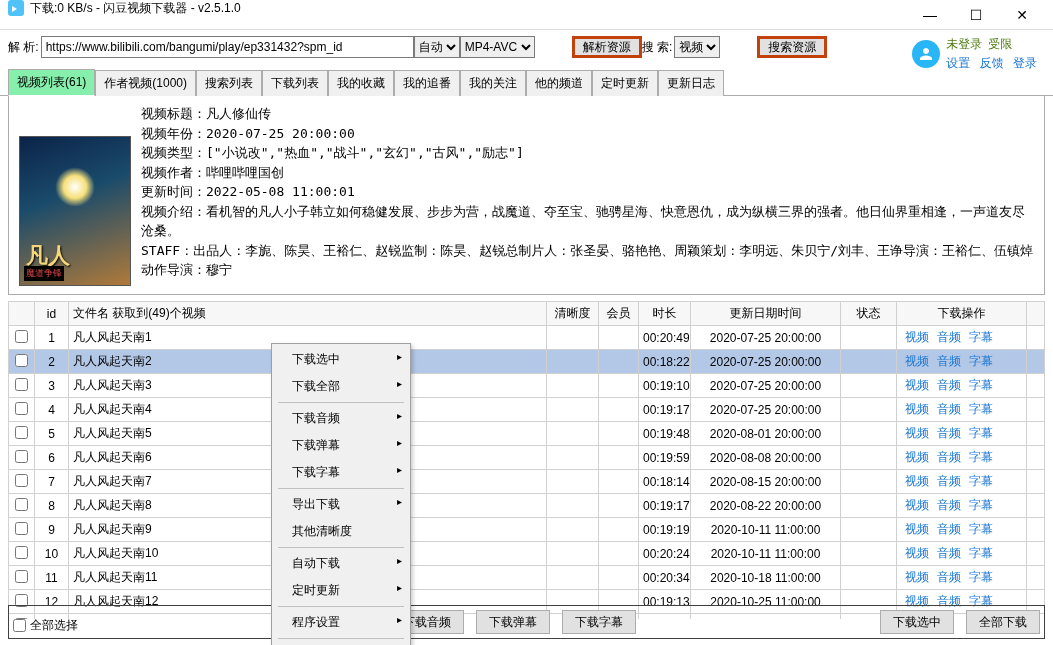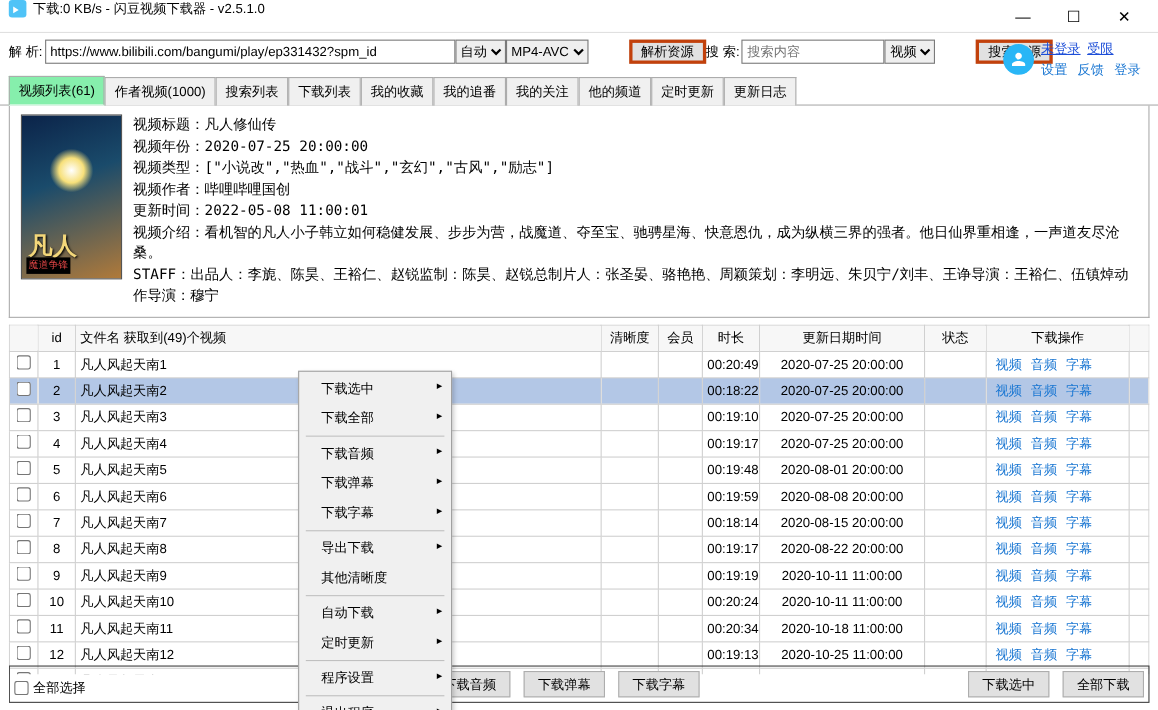--- a/index.html
+++ b/index.html
@@ -11,28 +11,28 @@
 .titlebar .winbtn { width: 46px; height: 30px; display: flex; align-items: center; justify-content: center; color: #000; font-size: 14px; }
 .toolbar { height: 34px; display: flex; align-items: center; padding: 0 8px; gap: 0; }
 .toolbar .lbl { color: #000; margin-right: 2px; }
 .toolbar input[type=text] { height: 22px; border: 1px solid #7a7a7a; padding: 0 4px; font-size: 12px; }
 .toolbar select { height: 22px; border: 1px solid #7a7a7a; font-size: 12px; background: #efefef; }
 .toolbar button { height: 22px; padding: 0 8px; border: 3px solid #c2410c; background: #e1e1e1; font-size: 12px; margin-left: 37px; }
 .userbox { position: absolute; right: 10px; top: 36px; display: flex; align-items: center; gap: 6px; }
 .avatar { width: 28px; height: 28px; border-radius: 50%; background: #29b6f6; display: flex; align-items: center; justify-content: center; }
 .avatar svg { width: 18px; height: 18px; fill: #fff; }
 .userlinks { display: flex; flex-direction: column; font-size: 12px; gap: 2px; }
-.userlinks .row1 span { color: #1d4ed8; margin-right: 6px; text-decoration: underline; }
+.userlinks .row1 span { color: #4d7c0f; margin-right: 6px; }
 .userlinks .row2 a { color: #1976d2; margin-right: 6px; text-decoration: none; }
 .tabs { display: flex; padding: 4px 8px 0 8px; gap: 0; align-items: flex-end; }
 .tab { border: 1px solid #acacac; border-bottom: none; padding: 4px 8px; background: #f0f0f0; font-size: 12px; position: relative; top: 1px; }
 .tab.active { background: #86efac; border-bottom: 1px solid #fff; z-index: 2; }
 .tabunder { border-top: 1px solid #acacac; margin: 0 0 0 0; }
 .meta { display: flex; padding: 8px 10px; gap: 10px; border: 1px solid #acacac; margin: 0 8px; border-top: none; }
-.poster { width: 92px; height: 150px; background: linear-gradient(160deg,#0b2349,#1a4b6b 40%,#b07a3a 100%); position: relative; border: 1px solid #555; flex-shrink: 0; }
+.poster { width: 112px; height: 150px; background: linear-gradient(160deg,#0b2349,#1a4b6b 40%,#b07a3a 100%); position: relative; border: 1px solid #555; flex-shrink: 0; margin-top: 32px; }
 .poster .glow { position: absolute; left: 50%; top: 30px; width: 40px; height: 40px; transform: translateX(-50%); background: radial-gradient(circle,#fff,#f7e07a 40%,transparent 70%); border-radius: 50%; }
 .poster .txt { position: absolute; bottom: 18px; left: 6px; color: #f3d77a; font-size: 22px; font-family: "KaiTi","STKaiti",serif; font-weight: bold; text-shadow: 1px 1px 2px #000; line-height: 1; }
 .poster .sub { position: absolute; bottom: 4px; left: 4px; font-size: 9px; color: #d44; background: #000; padding: 1px 2px; }
 .metatext { font-family: "SimSun","NSimSun",monospace; font-size: 13px; line-height: 1.5; color: #000; }
 .tablewrap { margin: 6px 8px 0 8px; position: relative; }
 table { border-collapse: collapse; width: 100%; table-layout: fixed; }
 th, td { border: 1px solid #d0d0d0; font-size: 12px; padding: 3px 4px; text-align: left; height: 22px; overflow: hidden; white-space: nowrap; }
 th { background: #f7f7f7; font-weight: normal; text-align: center; }
 tr.sel td { background: #b3c7e6; }
 .col-ck { width: 26px; text-align: center; }
@@ -68,21 +68,20 @@
   <div class="winbtn">✕</div>
 </div>
 
 <div class="toolbar">
   <span class="lbl">解 析:</span>
   <input type="text" style="width: 373px;" value="https://www.bilibili.com/bangumi/play/ep331432?spm_id">
   <select><option>自动</option></select>
   <select><option>MP4-AVC</option></select>
   <button>解析资源</button>
   <span class="lbl">搜 索:</span>
-  <input type="text" style="width: 130px;" placeholder="搜索内容">
   <select><option>视频</option></select>
   <button>搜索资源</button>
 </div>
 
 <div class="userbox">
   <div class="avatar">
     <svg viewBox="0 0 24 24">
         <path d="M12 12c2.2 0 4-1.8 4-4s-1.8-4-4-4-4 1.8-4 4 1.8 4 4 4zm0 2c-2.7 0-8 1.3-8 4v2h16v-2c0-2.7-5.3-4-8-4z"></path>
       </svg>
   </div>

